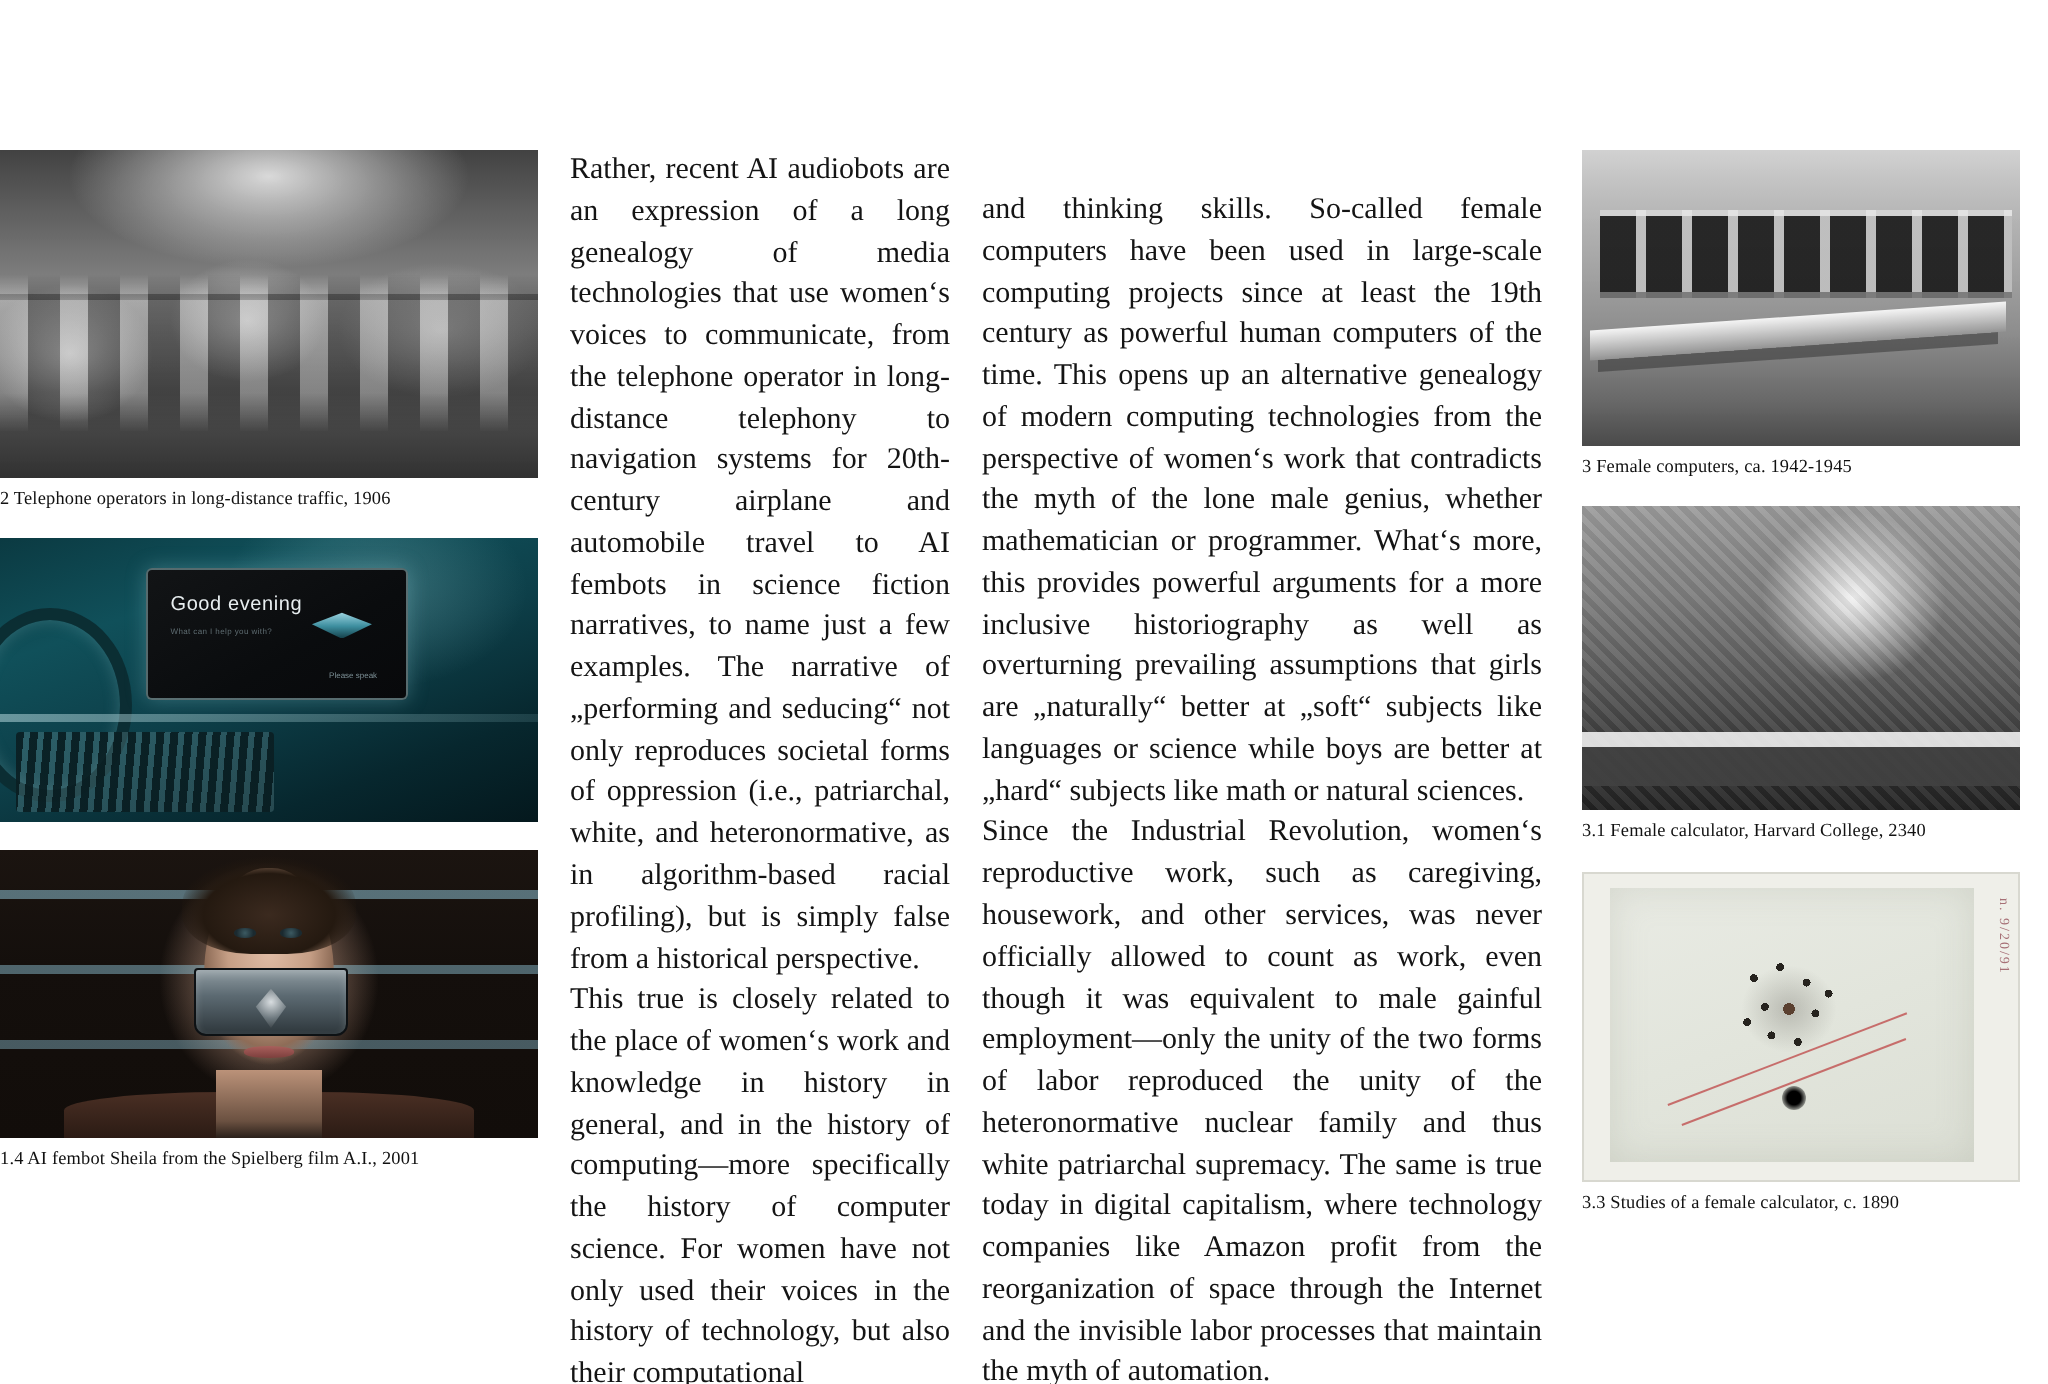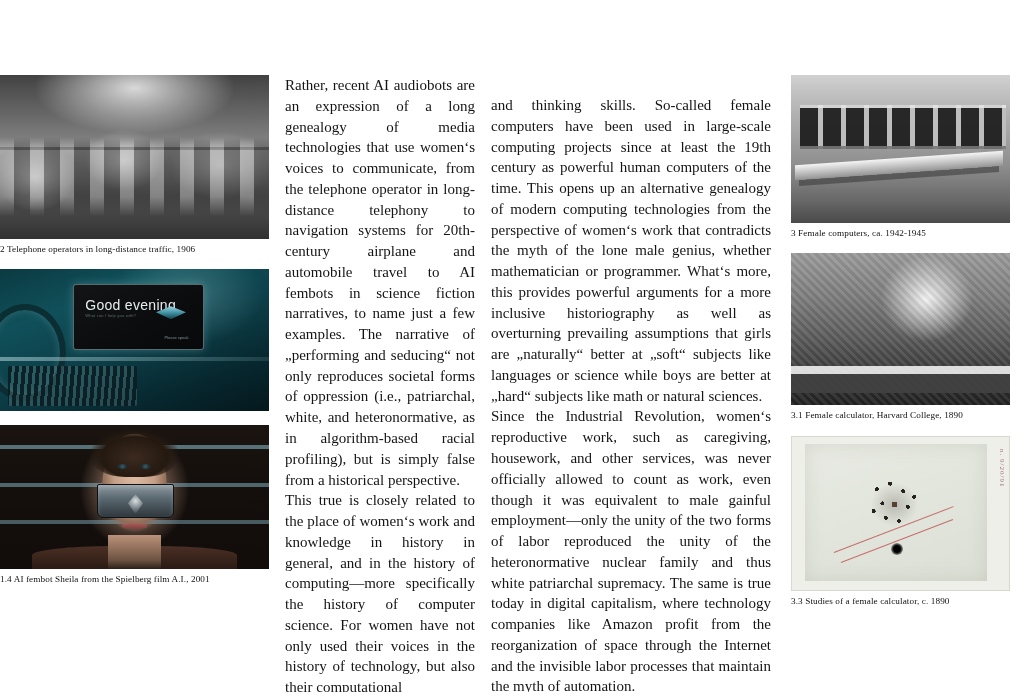--- a/index.html
+++ b/index.html
@@ -114,21 +114,21 @@
     background: linear-gradient(150deg,#121416 0%, #0a0c0e 60%, #08090b 100%);
     border: 1px solid rgba(150,185,190,.55);
     border-radius: 3px;
     box-shadow: 0 0 10px rgba(130,190,200,.35);
     overflow: hidden;
   }
   .screen-greeting {
     position:absolute; left:9%; top:20%;
     color:#e8eef0;
     font-family: "Liberation Sans", sans-serif;
-    font-size: 14px; letter-spacing:.3px;
+    font-size: 10px; letter-spacing:.3px;
     white-space:nowrap;
   }
   .screen-sub {
     position:absolute; left:9%; top:45%;
     color:#5f6d72;
     font-family: "Liberation Sans", sans-serif;
     font-size: 4px; letter-spacing:.2px;
     white-space:nowrap;
   }
   .screen-orb {
@@ -365,21 +365,21 @@
 
   <div class="col-figs-right">
 
     <figure class="figure">
       <div class="photo ph-computers"></div>
       <figcaption class="figcaption">3 Female computers, ca. 1942-1945</figcaption>
     </figure>
 
     <figure class="figure">
       <div class="photo ph-harvard"></div>
-      <figcaption class="figcaption">3.1 Female calculator, Harvard College, 1890</figcaption>
+      <figcaption class="figcaption">3.1 Female calculator, Harvard College, 2340</figcaption>
     </figure>
 
     <figure class="figure">
       <div class="photo ph-plate">
         <div class="plate-field">
           <div class="plate-cluster"></div>
           <div class="plate-dot"></div>
           <div class="plate-line a"></div>
           <div class="plate-line b"></div>
         </div>

